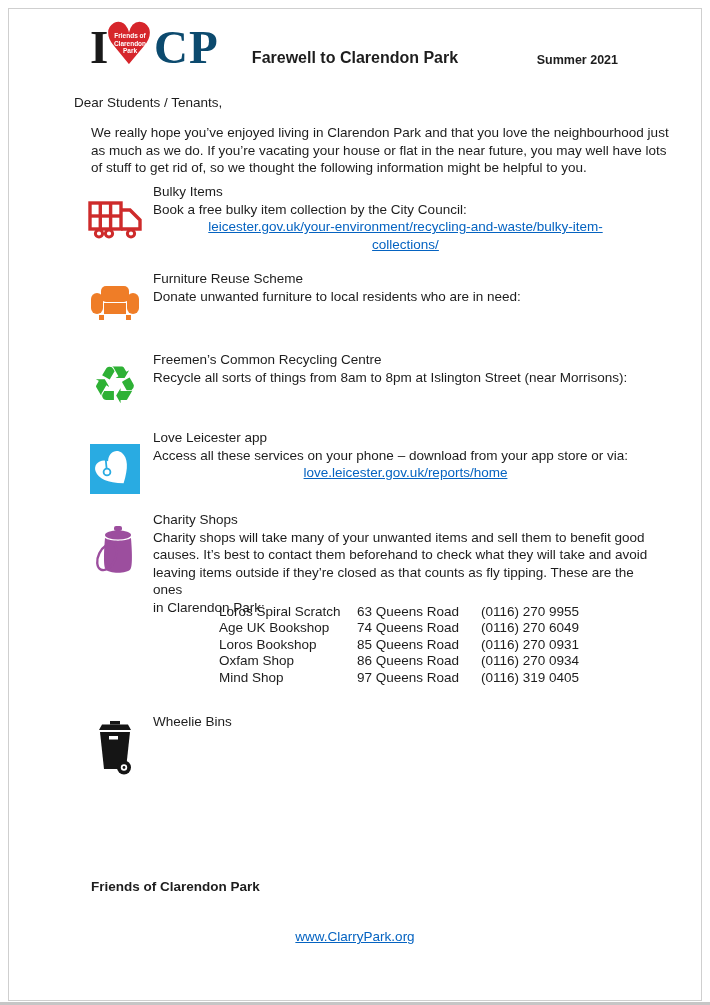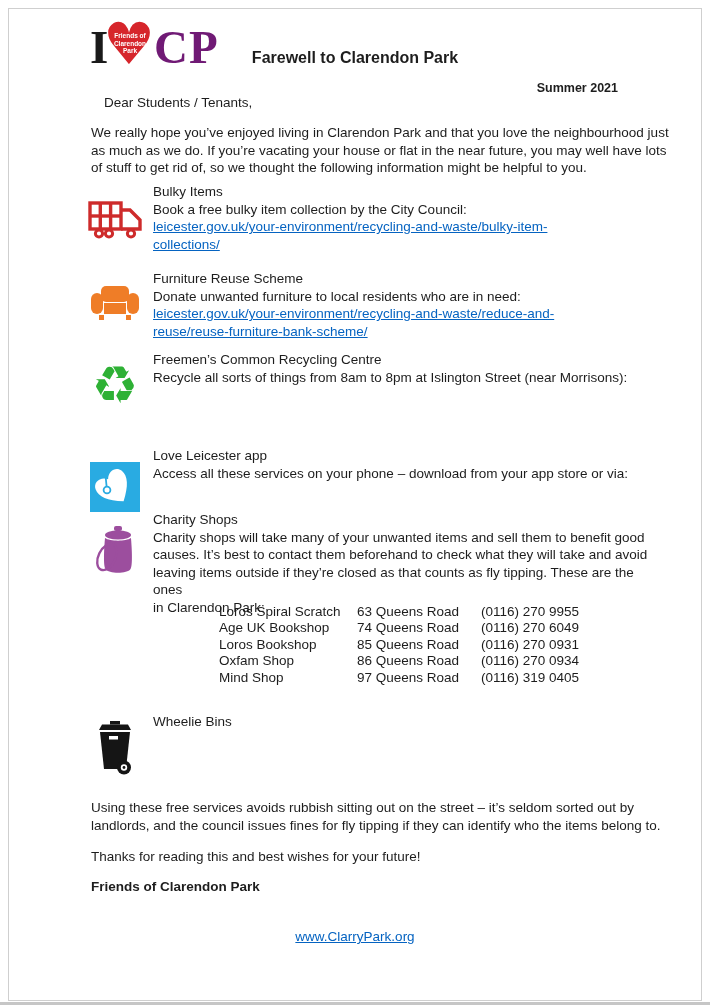--- a/index.html
+++ b/index.html
@@ -9,33 +9,33 @@
   }
   .page-border{position:absolute;left:8px;top:8px;right:8px;bottom:4px;border:1px solid #cfcfcf;pointer-events:none;}
   .page-bottom-edge{position:absolute;left:0;right:0;bottom:0;height:3px;background:#c6c6c6;}
 
   
   .logo{position:absolute;left:90px;top:22px;width:120px;height:58px;}
   .logo-i{position:absolute;left:0;top:2px;font-family:"Liberation Serif",serif;font-weight:700;font-size:47px;line-height:47px;color:#1a1a1a;}
   .logo-heart{position:absolute;left:13px;top:-7px;width:54px;height:60px;}
   .heart-glyph{font-family:"DejaVu Sans",sans-serif;font-size:58px;line-height:58px;color:#d6252b;}
   .heart-text{position:absolute;left:3px;top:17px;width:48px;text-align:center;color:#fff;font-size:6.5px;line-height:7.5px;font-weight:700;white-space:pre-line;}
-  .logo-cp{position:absolute;left:64px;top:2px;font-family:"Liberation Serif",serif;font-weight:700;font-size:47px;line-height:47px;color:#701a75;letter-spacing:1px;}
+  .logo-cp{position:absolute;left:64px;top:2px;font-family:"Liberation Serif",serif;font-weight:700;font-size:47px;line-height:47px;color:#0c4a6e;letter-spacing:1px;}
   .title{position:absolute;left:0;right:0;top:49px;text-align:center;font-weight:700;font-size:16px;}
-  .issue{position:absolute;right:92px;top:52px;font-weight:700;font-size:12.5px;margin-top:28px;}
-
-  .salutation{position:absolute;left:104px;top:94px;text-align:center;}
+  .issue{position:absolute;right:92px;top:52px;font-weight:700;font-size:12.5px;}
+
+  .salutation{position:absolute;left:74px;top:94px;text-align:center;}
   .intro{position:absolute;left:91px;top:124px;width:600px;white-space:pre-line;}
 
   .section{position:absolute;left:85px;width:560px;}
   .icon-cell{position:absolute;left:0;top:16px;width:60px;text-align:center;}
   .content{margin-left:68px;width:505px;}
   .heading{font-weight:400;}
   .body-text{white-space:pre-line;}
-  .link-line{}
+  .link-line{text-align:center;}
   a.doc-link,.doc-link{color:#0563c1;text-decoration:underline;white-space:pre-line;cursor:pointer;}
 
   .recycle-glyph{font-family:"DejaVu Sans",sans-serif;font-size:52px;line-height:52px;color:#2eb135;display:inline-block;}
 
   .charity-table{position:absolute;left:219px;top:604px;display:grid;grid-template-columns:124px 110px auto;column-gap:14px;line-height:16.4px;}
   .charity-table span{display:block;}
 
   .closing{position:absolute;left:91px;top:799px;width:600px;white-space:pre-line;}
   .thanks{position:absolute;left:91px;top:848px;}
   .signature{position:absolute;left:91px;top:878px;font-weight:700;}
@@ -98,49 +98,48 @@
           <rect x="36" y="7" width="12" height="21" rx="6"></rect>
           <rect x="13" y="17" width="22" height="11"></rect>
           <rect x="8" y="29" width="5" height="5"></rect>
           <rect x="35" y="29" width="5" height="5"></rect>
         </g>
       </svg>
     </div>
     <div class="content">
       <div class="heading">Furniture Reuse Scheme</div>
       <div class="body-text">Donate unwanted furniture to local residents who are in need:</div>
-      <div class="link-line"><a class="doc-link">leicester.gov.uk/your-environment/recycling-and-waste/reduce-and-
-reuse/reuse-furniture-bank-scheme/</a></div>
     </div>
   </div>
 
   <div class="section" style="top:351px;">
     <div class="icon-cell" style="top:8px;">
       <span class="recycle-glyph">♻</span>
     </div>
     <div class="content">
       <div class="heading">Freemen’s Common Recycling Centre</div>
       <div class="body-text">Recycle all sorts of things from 8am to 8pm at Islington Street (near Morrisons):</div>
     </div>
   </div>
 
-  <div class="section" style="top:447px;">
+  <div class="section" style="top:429px;">
     <div class="icon-cell" style="top:15px;">
       <svg width="50" height="50" viewBox="0 0 50 50">
         <rect width="50" height="50" fill="#29abe2"></rect>
         <g transform="rotate(-35 25 27)">
           <path d="M25 42 C12 32 7 24 9 16 C11 9 20 8 25 15 C30 8 39 9 41 16 C43 24 38 32 25 42 Z" fill="#ffffff"></path>
         </g>
         <circle cx="17" cy="28" r="3.4" fill="none" stroke="#29abe2" stroke-width="1.8"></circle>
         <line x1="15.5" y1="13" x2="16.6" y2="24.5" stroke="#29abe2" stroke-width="1.8"></line>
       </svg>
     </div>
     <div class="content">
       <div class="heading">Love Leicester app</div>
       <div class="body-text">Access all these services on your phone – download from your app store or via:</div>
+      <div class="link-line"><a class="doc-link">love.leicester.gov.uk/reports/home</a></div>
     </div>
   </div>
 
   <div class="section" style="top:511px;">
     <div class="icon-cell" style="top:14px;">
       <svg width="44" height="52" viewBox="0 0 44 52">
         <g fill="#9c4e9e">
           <ellipse cx="25" cy="10" rx="13" ry="4.5"></ellipse>
           <rect x="21" y="1" width="8" height="5" rx="2"></rect>
           <path d="M12 13 C12 13 9.5 40 12.5 44 C15.5 49 34.5 49 37.5 44 C40.5 40 38 13 38 13 C33 16.5 17 16.5 12 13 Z"></path>
@@ -187,20 +186,17 @@
         <circle cx="31" cy="47.5" r="7" fill="#151515"></circle>
         <circle cx="31" cy="47.5" r="3.2" fill="#ffffff"></circle>
         <circle cx="31" cy="47.5" r="1.4" fill="#151515"></circle>
       </svg>
     </div>
     <div class="content">
       <div class="heading">Wheelie Bins</div>
     </div>
   </div>
 
-  <div class="closing">Using these free services avoids rubbish sitting out on the street – it’s seldom sorted out by
-landlords, and the council issues fines for fly tipping if they can identify who the items belong to.</div>
-  <div class="thanks">Thanks for reading this and best wishes for your future!</div>
   <div class="signature">Friends of Clarendon Park</div>
   <div class="footer-link">
     <a class="doc-link">www.ClarryPark.org</a>
   </div>
 </div>
 
 </body></html>

